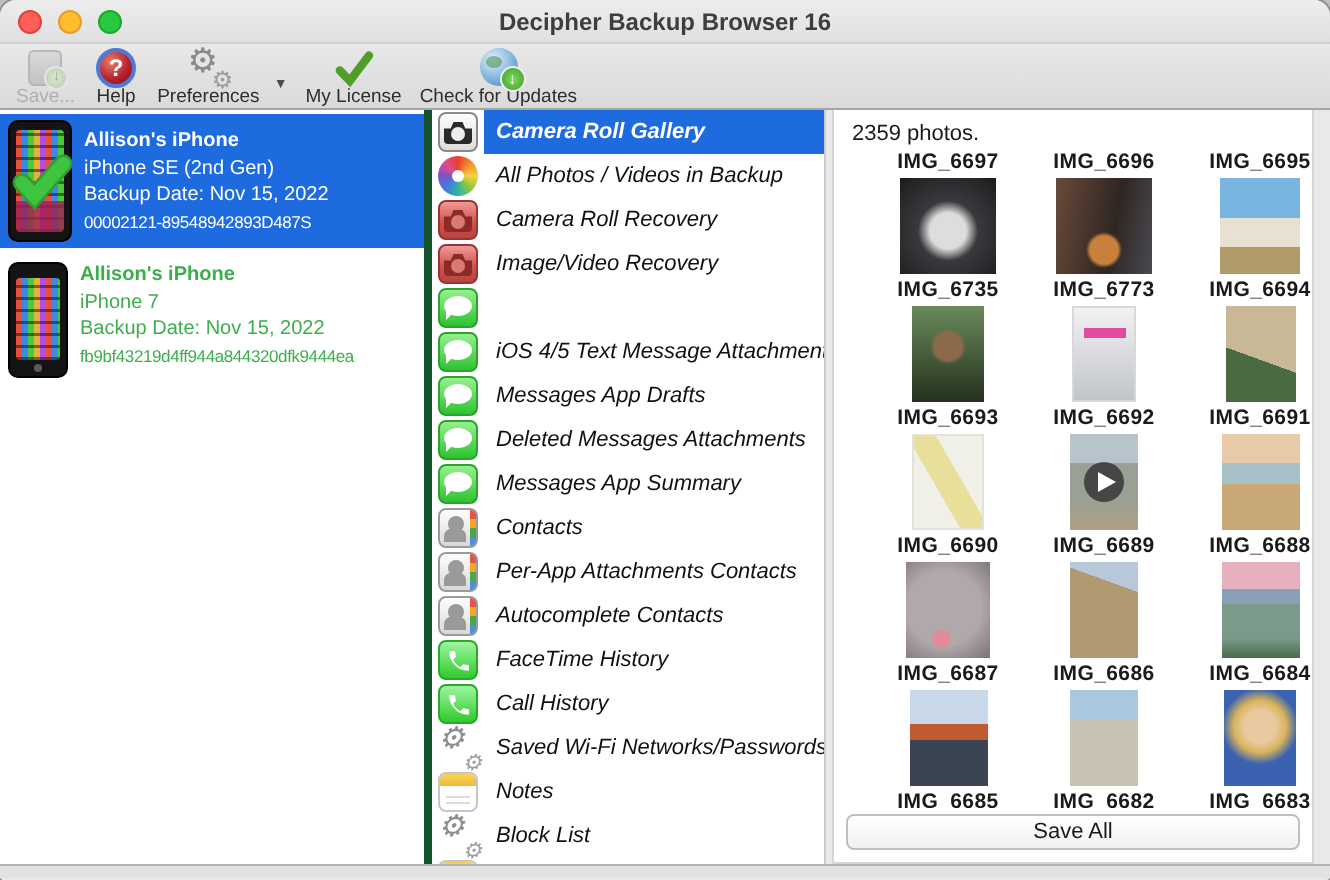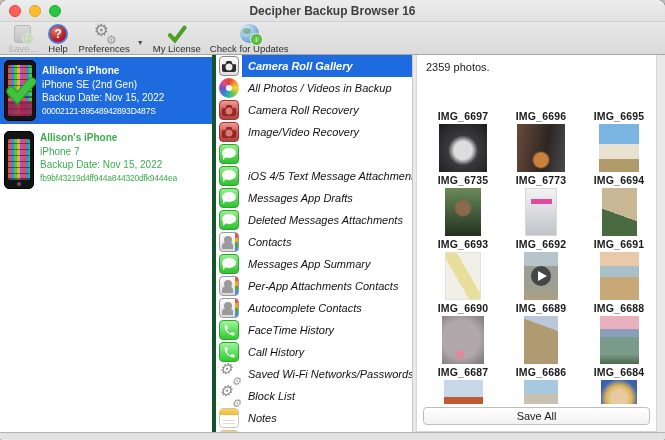--- a/index.html
+++ b/index.html
@@ -102,21 +102,21 @@
   .ci-notes{background:#fff;border:1px solid #c6c6c6;}
   .ci-notes::before{content:"";position:absolute;left:0;right:0;top:0;height:6px;border-radius:3px 3px 0 0;
     background:linear-gradient(#f7d358,#f0b93a);}
   .ci-notes::after{content:"";position:absolute;left:3px;right:3px;top:9px;bottom:3px;
     background:repeating-linear-gradient(to bottom,#fff 0 2px,#dcdcdc 2px 3px);}
   
   .photopanel{flex:1;margin:0 8px 0 3px;background:#fff;border:1px solid #d6d6d6;border-top:none;
     display:flex;flex-direction:column;min-width:0;}
   .pcount{font-size:11px;color:#1a1a1a;padding:6px 0 2px 9px;flex:none;}
   .pgrid{flex:1;min-height:0;overflow:hidden;display:grid;grid-template-columns:repeat(3,78px);
-    grid-auto-rows:64px;padding-left:7px;margin-top:35px;}
+    grid-auto-rows:64px;padding-left:18px;}
   .pcell{display:flex;flex-direction:column;align-items:center;}
   .pname{font-size:10.5px;font-weight:bold;color:#1a1a1a;height:13px;line-height:13px;letter-spacing:.2px;}
   .pthumb{height:48px;margin-top:1px;position:relative;flex:none;}
   .play{position:absolute;left:50%;top:50%;width:20px;height:20px;transform:translate(-50%,-50%);
     border-radius:50%;background:rgba(50,50,52,.82);}
   .play::before{content:"";position:absolute;left:7px;top:5px;width:9px;height:10px;background:#fff;
     clip-path:polygon(0 0,100% 50%,0 100%);}
   .saverow{flex:none;padding:3px 6px 6px;}
   .saveall{width:100%;height:18px;border-radius:4px;border:1px solid #bfbfbf;
     background:linear-gradient(#fff,#f1f1f1);font-size:11px;color:#1a1a1a;
@@ -247,26 +247,26 @@
       </div>
       <div class="cat-row">
         <span class="ci ci-msg"></span>
         <span class="cat-label">Messages App Drafts</span>
       </div>
       <div class="cat-row">
         <span class="ci ci-msg"></span>
         <span class="cat-label">Deleted Messages Attachments</span>
       </div>
       <div class="cat-row">
+        <span class="ci ci-msg"></span>
+        <span class="cat-label">Messages App Summary</span>
+      </div>
+      <div class="cat-row">
         <span class="ci ci-contacts"></span>
         <span class="cat-label">Contacts</span>
-      </div>
-      <div class="cat-row">
-        <span class="ci ci-msg"></span>
-        <span class="cat-label">Messages App Summary</span>
       </div>
       <div class="cat-row">
         <span class="ci ci-contacts"></span>
         <span class="cat-label">Per-App Attachments Contacts</span>
       </div>
       <div class="cat-row">
         <span class="ci ci-contacts"></span>
         <span class="cat-label">Autocomplete Contacts</span>
       </div>
       <div class="cat-row">
@@ -283,26 +283,26 @@
               <path fill="#fff" d="M6.6 10.8c1.5 2.9 3.8 5.2 6.7 6.7l2.2-2.2c.3-.3.7-.4 1-.3 1.2.4 2.4.6 3.7.6.6 0 1 .4 1 1v3.5c0 .6-.4 1-1 1C11 21 3 13 3 3.8c0-.6.4-1 1-1h3.5c.6 0 1 .4 1 1 0 1.3.2 2.5.6 3.7.1.3 0 .7-.3 1l-2.2 2.3z"></path>
             </svg>
         </span>
         <span class="cat-label">Call History</span>
       </div>
       <div class="cat-row">
         <span class="ci ci-gears"></span>
         <span class="cat-label">Saved Wi-Fi Networks/Passwords</span>
       </div>
       <div class="cat-row">
+        <span class="ci ci-notes"></span>
+        <span class="cat-label">Notes</span>
+      </div>
+      <div class="cat-row">
         <span class="ci ci-gears"></span>
         <span class="cat-label">Block List</span>
-      </div>
-      <div class="cat-row">
-        <span class="ci ci-notes"></span>
-        <span class="cat-label">Notes</span>
       </div>
       <div class="cat-row">
         <span class="ci ci-notes"></span>
         <span class="cat-label"></span>
       </div>
     </div>
 
     <div class="photopanel">
       <div class="pcount">2359 photos.</div>
       <div class="pgrid">

